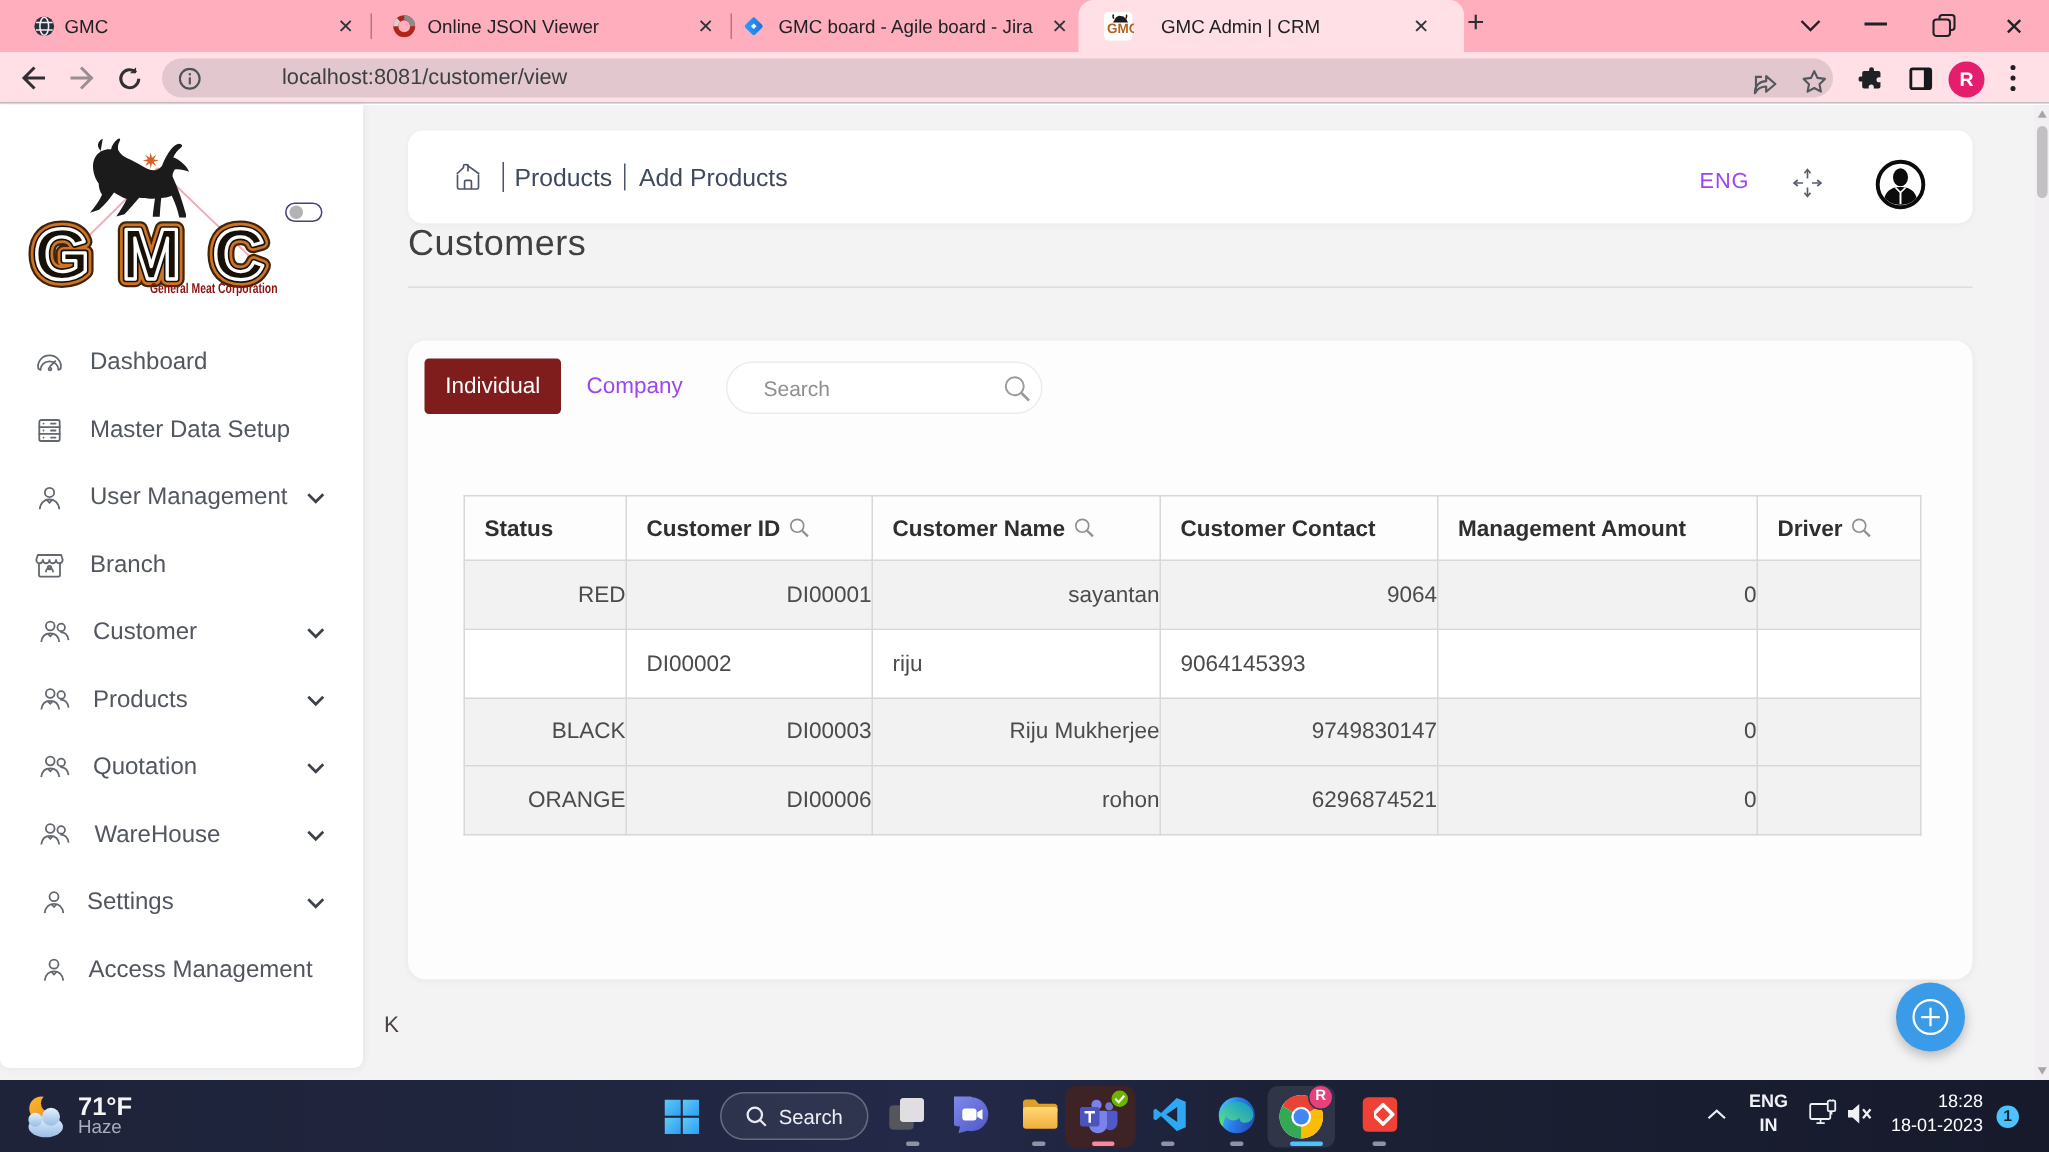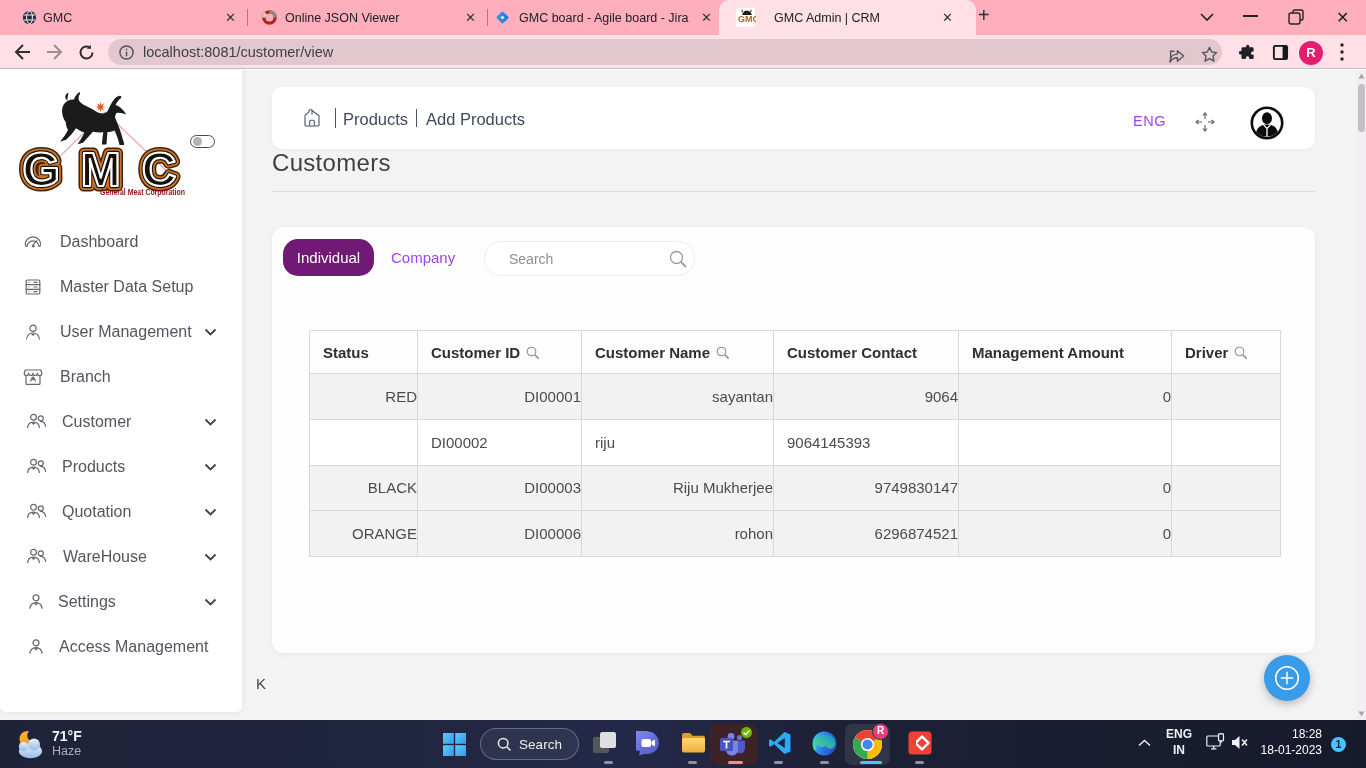--- a/index.html
+++ b/index.html
@@ -5,35 +5,35 @@
 * { margin:0; padding:0; box-sizing:border-box; }
 html,body { width:1366px; height:768px; overflow:hidden; font-family:"Liberation Sans", sans-serif; }
 .abs { position:absolute; }
 
 #tabstrip { position:absolute; left:0; top:0; width:1366px; height:35px; background:#feaebd; }
 .tab { position:absolute; top:0; height:35px; display:flex; align-items:center; font-size:12.5px; color:#202124; }
 .tab .title { margin-left:8px; }
 .tabsep { position:absolute; top:9px; width:1px; height:17px; background:#b57584; }
 #activetab { position:absolute; left:719px; top:0px; width:257px; height:35px; background:#fee0e6; border-radius:10px 10px 0 0; }
 #toolbar { position:absolute; left:0; top:35px; width:1366px; height:34px; background:#fee0e6; border-bottom:1px solid #c5bec5; }
-#urlbar { position:absolute; left:108px; top:39px; width:1114px; height:26px; border-radius:13px; background:#e2c7ce; display:flex; align-items:center; }
+#urlbar { position:absolute; left:108px; top:39px; width:1114px; height:26px; border-radius:13px; background:#e2c7ce; display:flex; align-items:center;gap:45px; }
 #urltext { font-size:14.5px; color:#3d4043; margin-left:9px; }
 
 #page { position:absolute; left:0; top:70px; width:1366px; height:650px; background:#f4f3f4; }
 #sidebar { position:absolute; left:0; top:0px; width:242px; height:642px; background:#ffffff; box-shadow:0 0 6px rgba(0,0,0,0.08); border-radius:0 0 6px 6px; }
 .mitem { position:absolute; left:23px; display:flex; align-items:center; color:#51565f; font-size:16px; }
 .mitem svg { margin-right:17px; }
 .mchev { position:absolute; }
 
 #hcard { position:absolute; left:272px; top:17px; width:1043px; height:62px; background:#fff; border-radius:10px; box-shadow:0 1px 4px rgba(0,0,0,0.04); }
 #heading { position:absolute; left:272px; top:79px; font-size:24px; color:#404040; letter-spacing:0.3px; }
 #hrule { position:absolute; left:272px; top:121px; width:1043px; height:1px; background:#dcdcdc; }
 
 #card { position:absolute; left:272px; top:157px; width:1043px; height:426px; background:#fdfdfd; border-radius:12px; box-shadow:0 1px 5px rgba(0,0,0,0.05); }
-#btnInd { position:absolute; left:11px; top:12px; width:91px; height:37px; background:#701a75; color:#fff; border-radius:15px; font-size:15px; display:flex; align-items:center; justify-content:center; }
+#btnInd { position:absolute; left:11px; top:12px; width:91px; height:37px; background:#7f1d1d; color:#fff; border-radius:3px; font-size:15px; display:flex; align-items:center; justify-content:center; }
 #btnCom { position:absolute; left:119px; top:22px; color:#9b45f5; font-size:15px; }
 #search { position:absolute; left:212px; top:14px; width:211px; height:35px; background:#fff; border:1px solid #ececec; border-radius:18px; }
 #search span { position:absolute; left:24px; top:9px; color:#8f8f8f; font-size:14px; }
 
 table { position:absolute; left:37px; top:103px; border-collapse:collapse; table-layout:fixed; }
 td,th { border:1px solid #d8d8d8; font-size:15px; padding-left:13px; text-align:left; vertical-align:middle; }
 th { color:#2f2f2f; height:43px; font-weight:bold; background:#fdfdfd; }
 td { color:#4b4b4b; height:45.8px; background:#fff; }
 tr.g td { background:#f2f2f2;text-align:right; }
 
@@ -412,21 +412,21 @@
     </defs>
     <mask id="mcut">
         <rect x="0" y="0" width="30" height="31" fill="#fff"></rect>
         <circle cx="17.5" cy="7.5" r="6.2" fill="#000"></circle>
       </mask>
       <circle cx="11.5" cy="11" r="8" fill="url(#moong)" mask="url(#mcut)"></circle>
     <ellipse cx="14.5" cy="23.2" rx="11.5" ry="7" fill="url(#cloudg)"></ellipse>
     <circle cx="18" cy="16.5" r="6" fill="url(#cloudg)"></circle>
     <circle cx="7.5" cy="18.5" r="4.6" fill="url(#cloudg)"></circle>
   </svg>
-  <div class="abs" style="left:52px;top:8px;font-size:14px;font-weight:bold;color:#f4f5f7">71°F</div>
+  <div class="abs" style="left:52px;top:8px;font-size:17px;font-weight:bold;color:#f4f5f7">71°F</div>
   <div class="abs" style="left:52px;top:24px;font-size:12.5px;color:#a9afbc">Haze</div>
 
   <svg class="abs" style="left:443px;top:13px" width="23" height="23" viewBox="0 0 23 23">
     <defs>
         <linearGradient id="wing" x1="0" y1="0" x2="1" y2="1">
           <stop offset="0" stop-color="#5ecbf8"></stop>
           <stop offset="1" stop-color="#2e9df0"></stop>
         </linearGradient>
       </defs>
     <rect x="0" y="0" width="10.8" height="10.8" fill="url(#wing)"></rect>

